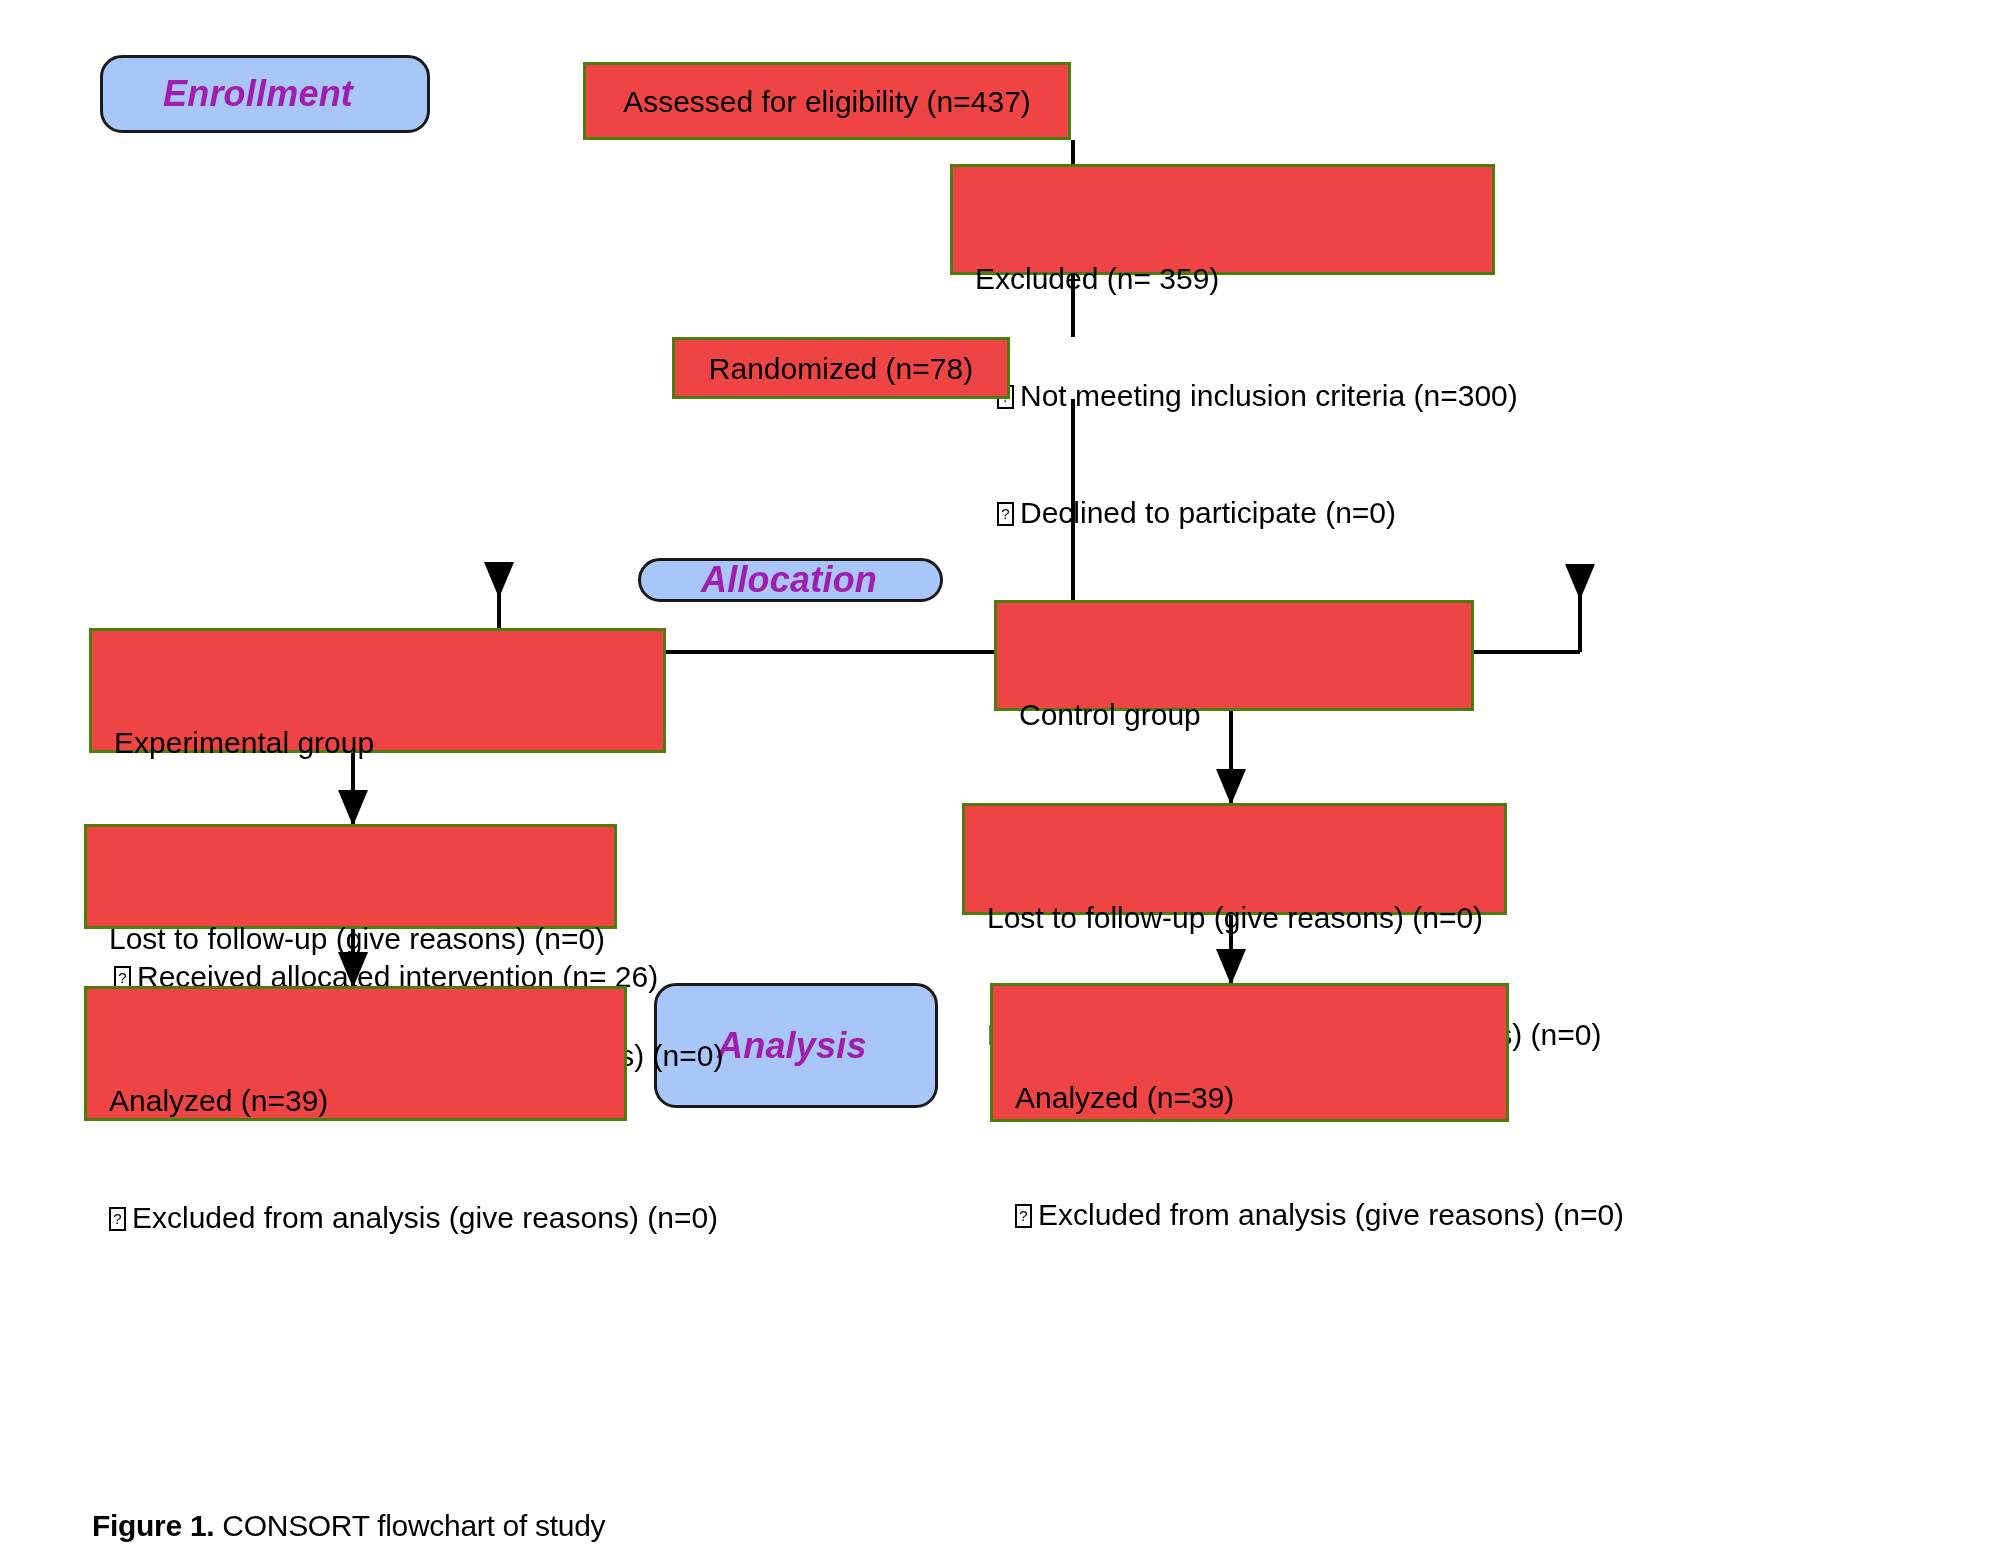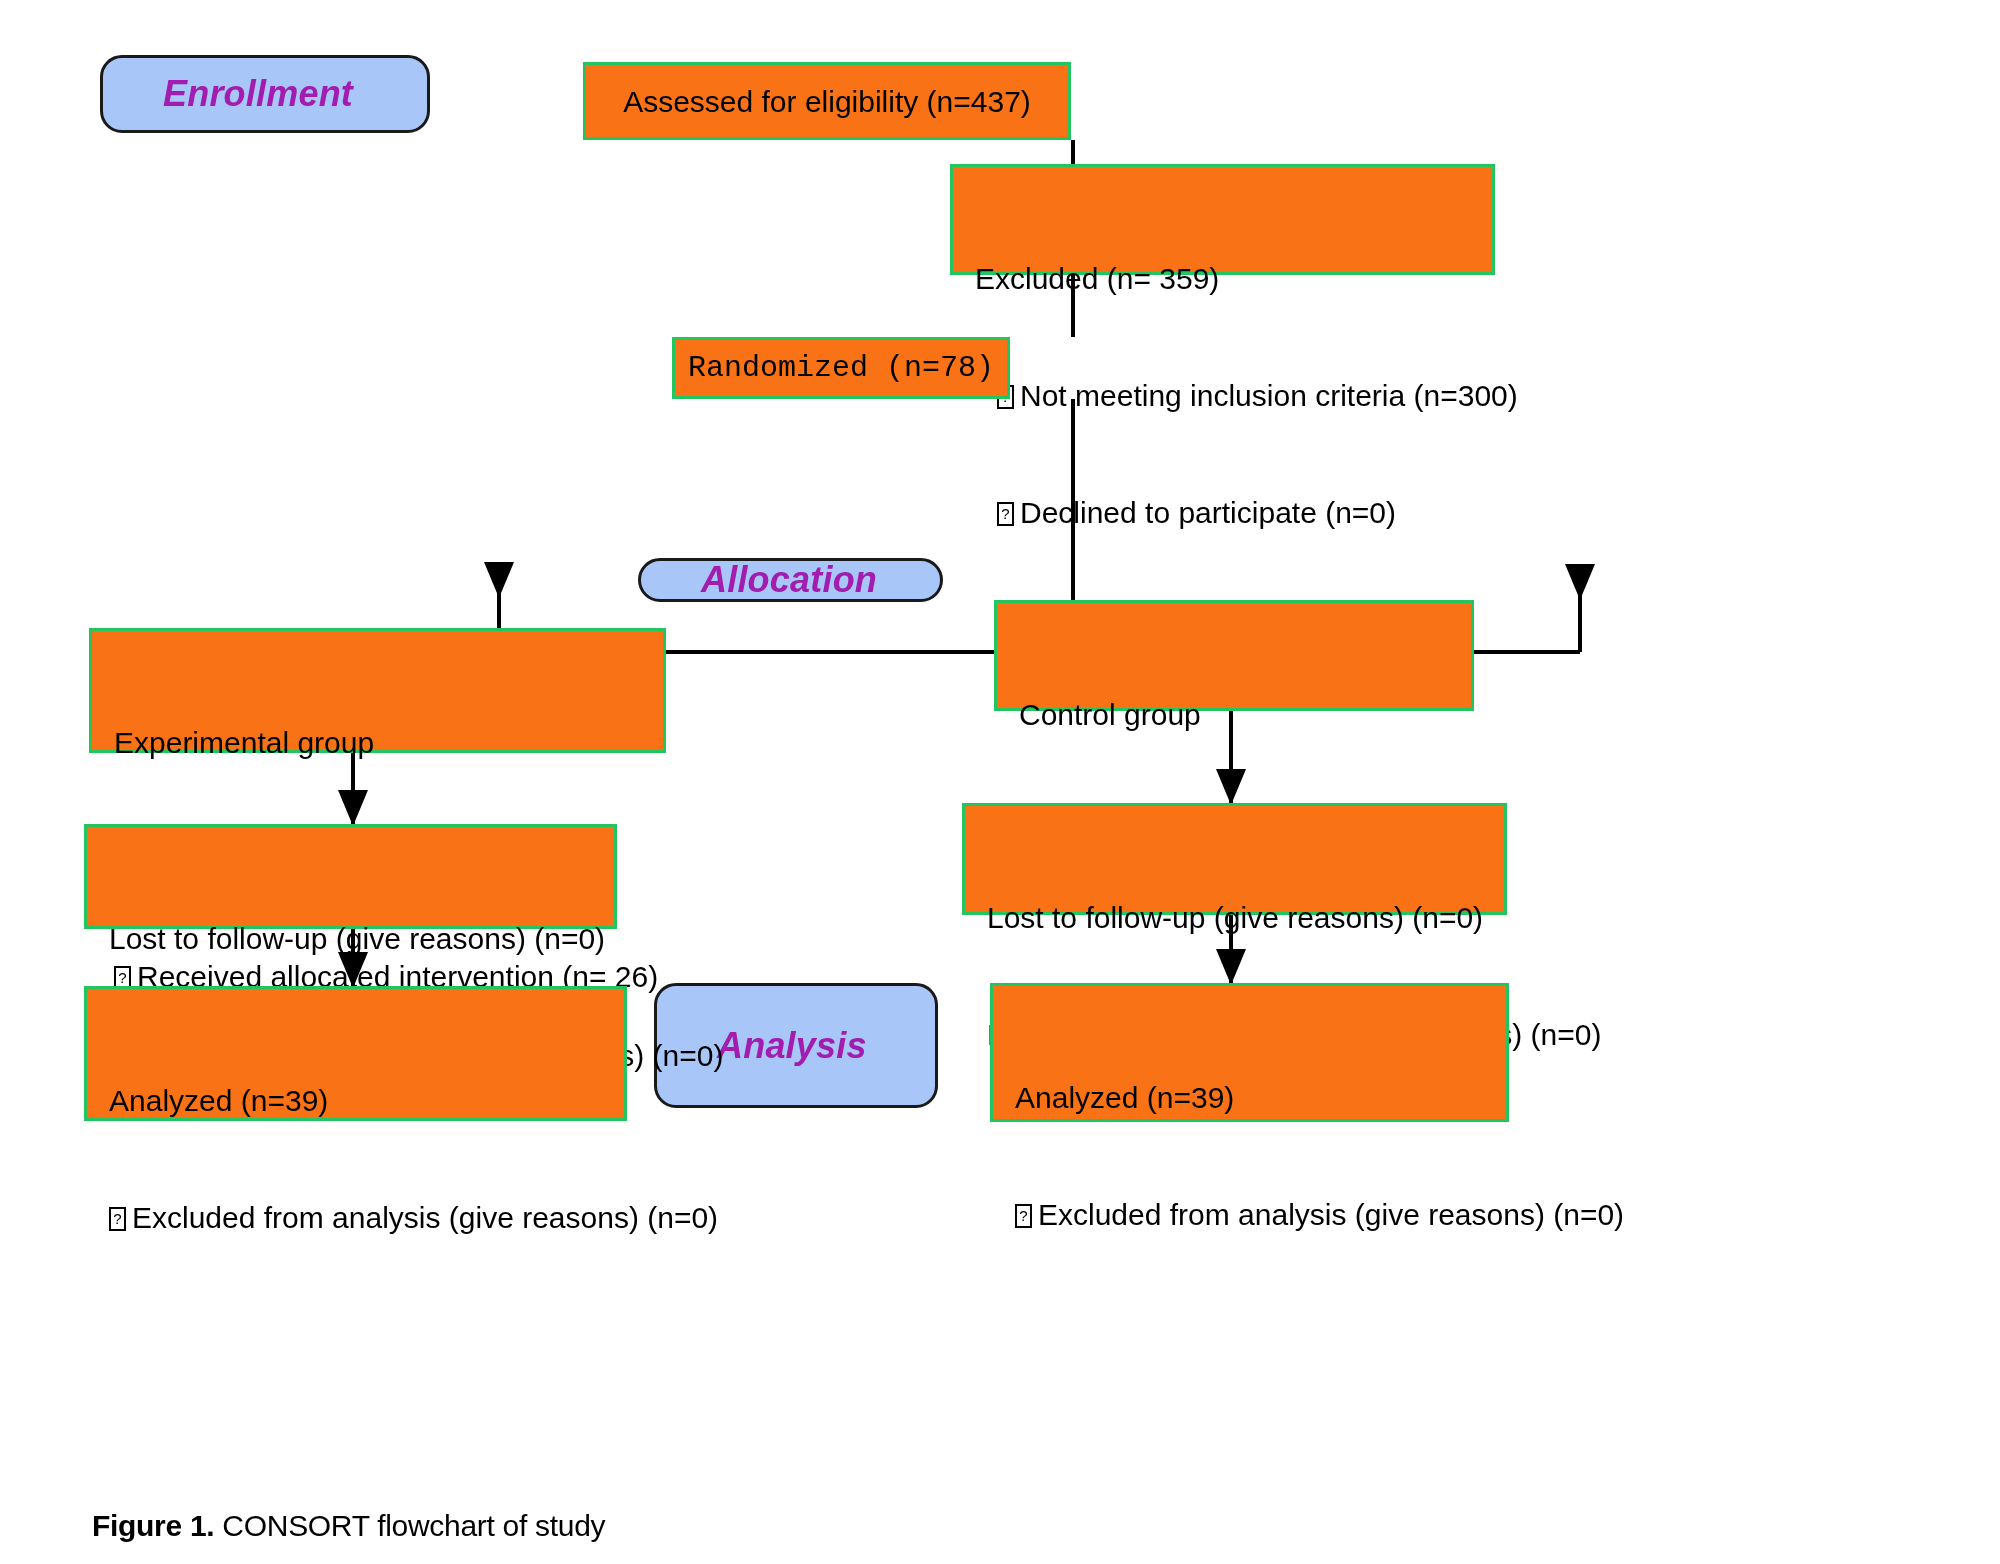--- a/index.html
+++ b/index.html
@@ -24,22 +24,22 @@
   svg.lines {
     position: absolute;
     left: 0; top: 0;
     width: 2000px;
     height: 1564px;
     pointer-events: none;
   }
   .box {
     position: absolute;
     box-sizing: border-box;
-    background: #f97316;
-    border: 3px solid #22c55e;
+    background: #ef4444;
+    border: 3px solid #4d7c0f;
     font-size: 30px;
     line-height: 1.30;
     color: #000;
     padding: 14px 22px;
     white-space: pre;
   }
   .box.center {
     display: flex;
     align-items: center;
     justify-content: center;
@@ -94,21 +94,21 @@
   .caption b { font-weight: bold; }
 
   
   #stage-enrollment { left: 100px;  top: 55px;   width: 330px; height: 78px; }
   #stage-allocation { left: 638px;  top: 558px;  width: 305px; height: 44px; }
   #stage-followup   { left: 652px;  top: 840px;  width: 302px; height: 70px; }
   #stage-analysis   { left: 654px;  top: 983px;  width: 284px; height: 125px; }
 
   #box-assessed   { left: 583px;  top: 62px;  width: 488px; height: 78px; }
   #box-excluded   { left: 950px;  top: 164px; width: 545px; height: 111px; }
-  #box-randomized { left: 672px;  top: 337px; width: 338px; height: 62px; font-family: Liberation Mono, monospace; }
+  #box-randomized { left: 672px;  top: 337px; width: 338px; height: 62px; }
   #box-experimental { left: 89px;  top: 628px; width: 577px; height: 125px; }
   #box-control      { left: 994px; top: 600px; width: 480px; height: 111px; }
   #box-followup-left  { left: 84px;  top: 824px; width: 533px; height: 105px; }
   #box-followup-right { left: 962px; top: 803px; width: 545px; height: 112px; }
   #box-analysis-left  { left: 84px;  top: 986px; width: 543px; height: 135px; }
   #box-analysis-right { left: 990px; top: 983px; width: 519px; height: 139px; }
 </style>
 </head>
 <body>
 

